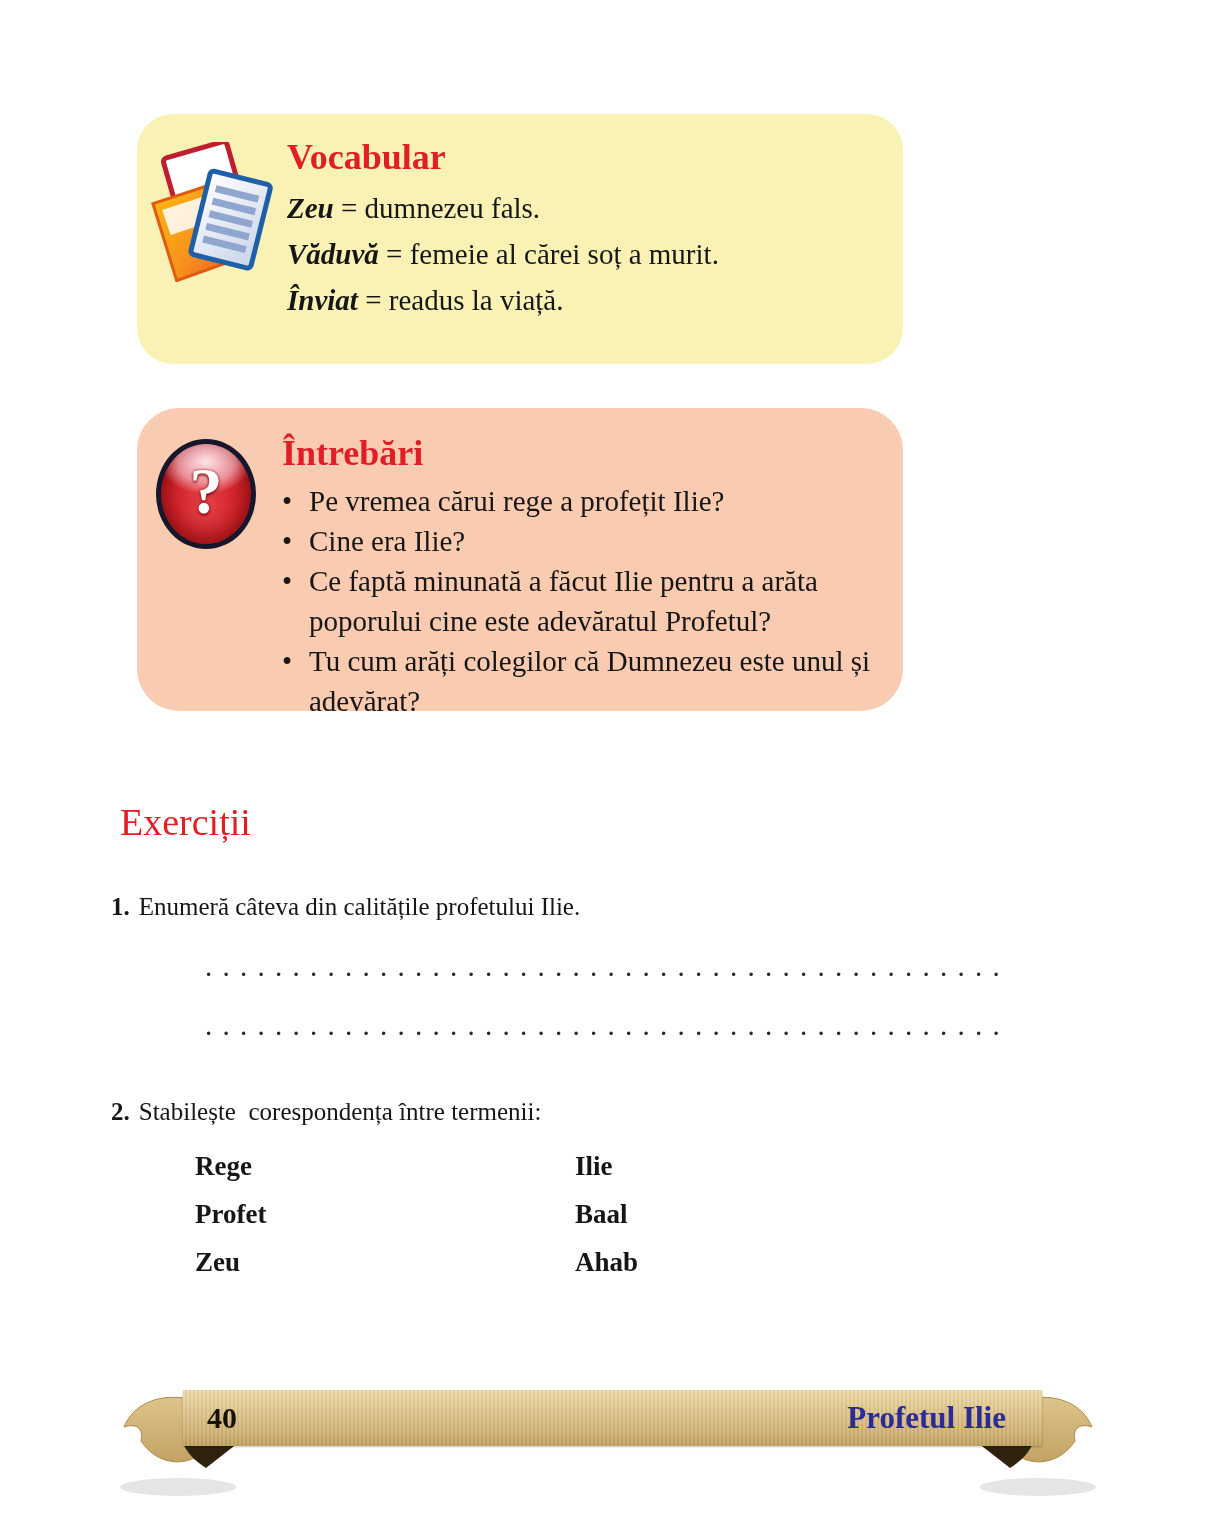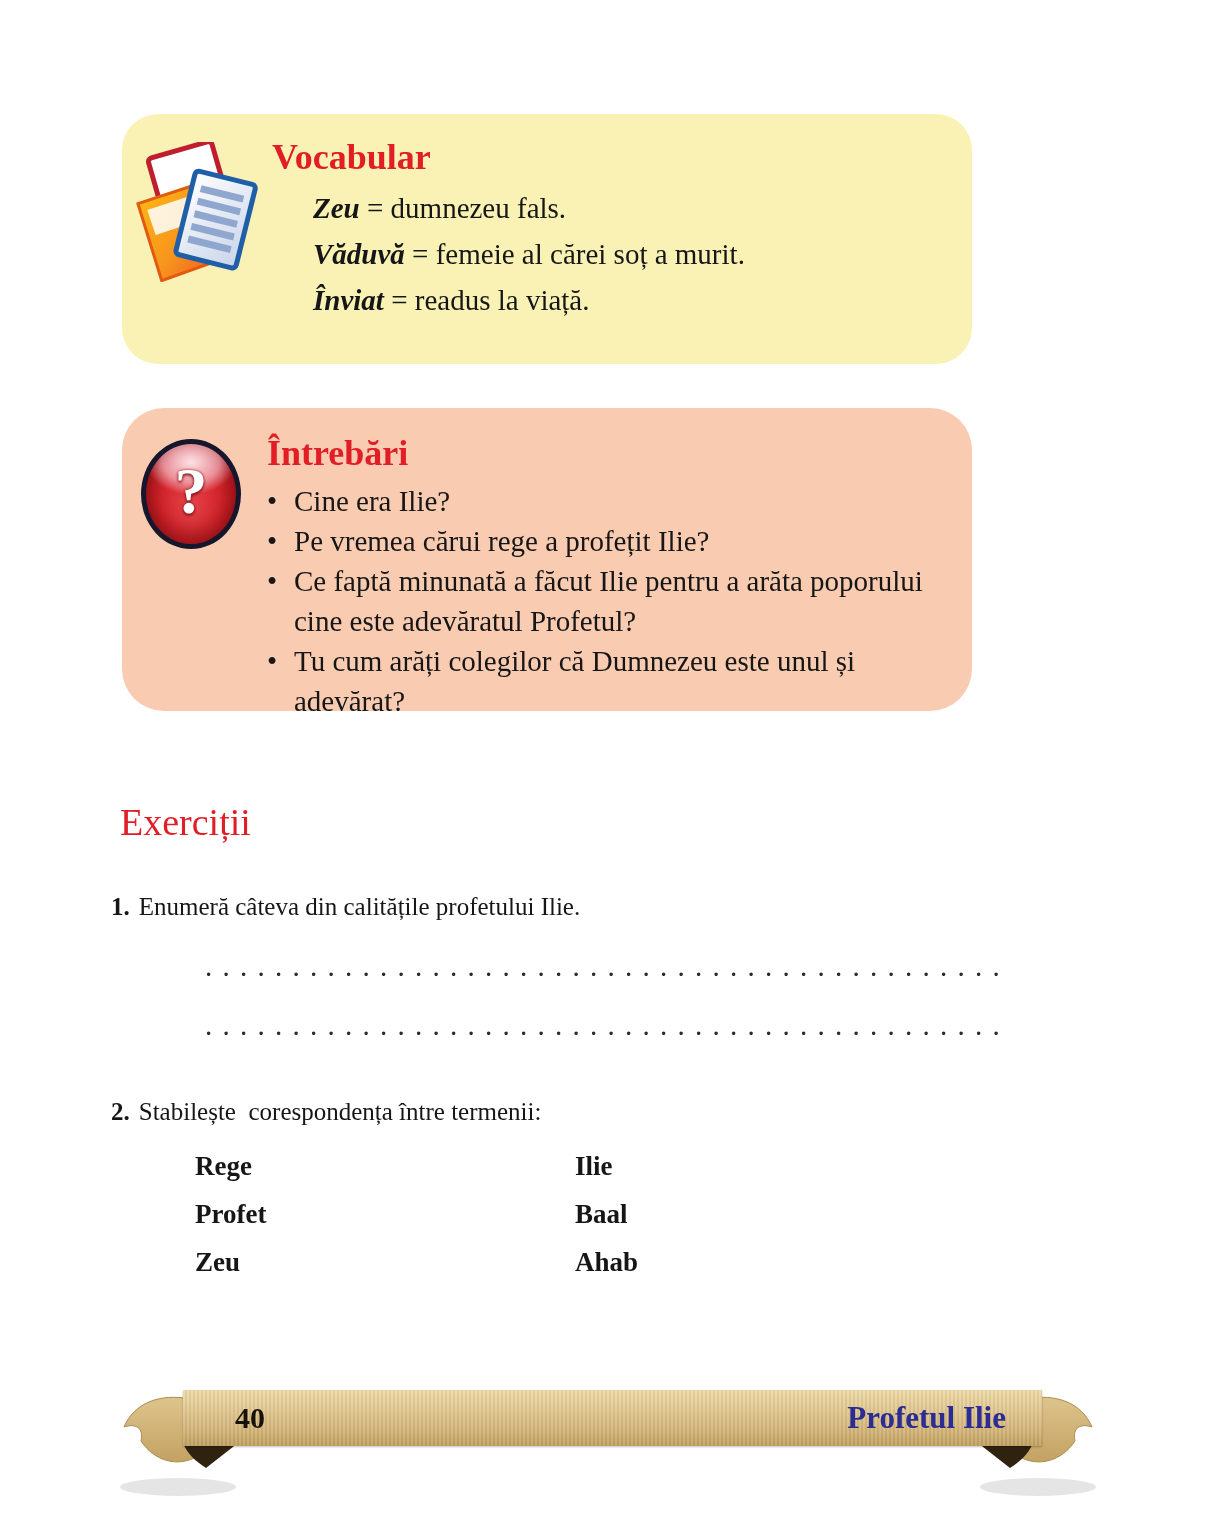--- a/index.html
+++ b/index.html
@@ -4,30 +4,30 @@
 <style>
   html,body{margin:0;padding:0;}
   body{
     width:1211px;height:1535px;background:#ffffff;
     font-family:"Liberation Serif","DejaVu Serif",serif;
     color:#161616;position:relative;overflow:hidden;
   }
   .page{position:absolute;inset:0;}
 
   
-  .card{position:absolute;left:122px;width:850px;}
+  .card{position:absolute;left:137px;width:766px;}
   .card-yellow{top:114px;height:250px;background:#F9F2B4;border-radius:36px;}
   .card-pink{top:408px;height:303px;background:#F9CBB1;border-radius:42px;}
 
   .card-title{font-size:36px;font-weight:bold;color:#E11D26;margin:0 0 6px 0;line-height:1.2;}
 
   
   .vocab-icon{position:absolute;left:8px;top:28px;width:130px;height:140px;}
   .vocab-content{position:absolute;left:150px;top:22px;right:18px;}
-  .vocab-line{font-size:29px;line-height:46px;margin-left:41px;}
+  .vocab-line{font-size:29px;line-height:46px;}
   .vocab-term{font-weight:bold;font-style:italic;}
 
   
   .q-icon{
     position:absolute;left:19px;top:31px;width:100px;height:110px;
     border-radius:50%;border:5px solid #16162c;box-sizing:border-box;
     background:
       radial-gradient(ellipse 70% 45% at 50% 18%, rgba(255,235,238,.95) 0%, rgba(245,180,190,.75) 45%, rgba(245,180,190,0) 72%),
       radial-gradient(ellipse at 50% 60%, #e4444a 0%, #d4252c 45%, #9d1117 85%, #7d0d12 100%);
     box-shadow:inset 0 -10px 18px rgba(90,0,0,.45);
@@ -62,21 +62,21 @@
   
   .footer-svg{position:absolute;left:118px;top:1383px;width:980px;height:117px;}
   .footer-band{
     position:absolute;left:183px;top:1390px;width:859px;height:56px;
     display:flex;align-items:center;justify-content:space-between;
     background-image:
       repeating-linear-gradient(90deg, rgba(255,255,255,.10) 0 2px, rgba(90,60,10,.06) 2px 4px),
       linear-gradient(#ecd9a6 0%, #dcc28a 45%, #d0b276 75%, #bf9f60 100%);
     box-shadow:0 1px 2px rgba(0,0,0,.25);
   }
-  .page-num{font-size:30px;font-weight:bold;color:#161208;margin-left:16px;padding-left:36px;}
+  .page-num{font-size:30px;font-weight:bold;color:#161208;margin-left:24px;}
   .footer-title{font-size:31px;font-weight:bold;color:#2B2C94;margin-right:36px;}
 </style>
 </head>
 <body>
 
 <div class="page">
 
   <section class="card card-yellow">
     <svg class="vocab-icon" viewBox="0 0 130 140">
       <defs>
@@ -116,22 +116,22 @@
     </div>
   </section>
 
   <section class="card card-pink">
     <div class="q-icon">
       <div class="q-glyph">?</div>
     </div>
     <div class="q-content">
       <h2 class="card-title">Întrebări</h2>
       <div>
+          <div class="q-item"><span class="q-bullet">•</span><span class="q-text">Pe vremea cărui rege a profețit Ilie?</span></div>
           <div class="q-item"><span class="q-bullet">•</span><span class="q-text">Cine era Ilie?</span></div>
-          <div class="q-item"><span class="q-bullet">•</span><span class="q-text">Pe vremea cărui rege a profețit Ilie?</span></div>
           <div class="q-item"><span class="q-bullet">•</span><span class="q-text">Ce faptă minunată a făcut Ilie pentru a arăta poporului cine este adevăratul Profetul?</span></div>
           <div class="q-item"><span class="q-bullet">•</span><span class="q-text">Tu cum arăți colegilor că Dumnezeu este unul și adevărat?</span></div>
         </div>
     </div>
   </section>
 
   <h2 class="section-title">Exerciții</h2>
 
   <div class="ex-item ex-item-1"><span class="ex-num">1.</span><span class="ex-text">Enumeră câteva din calitățile profetului Ilie.</span></div>
 

